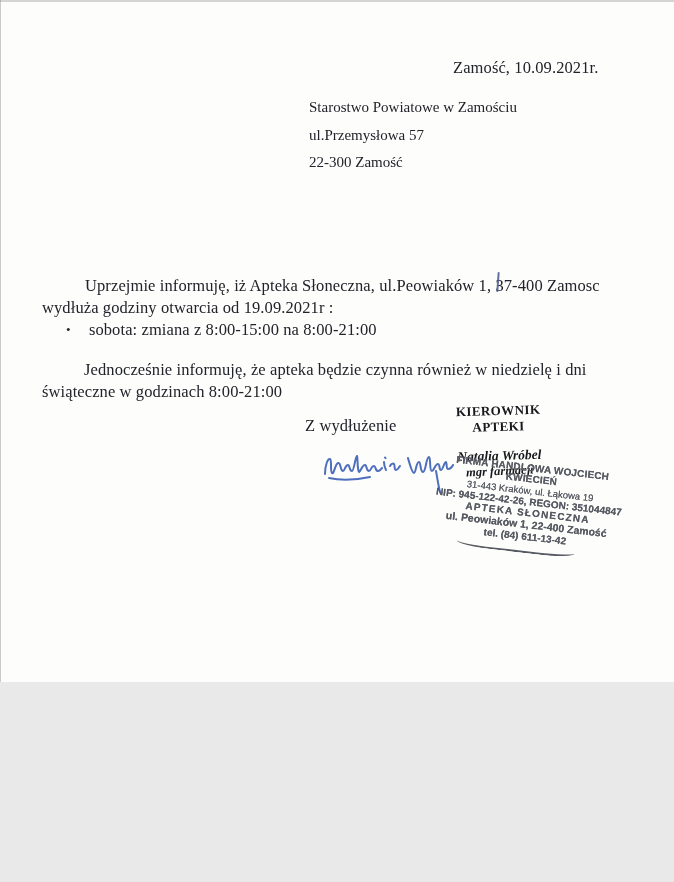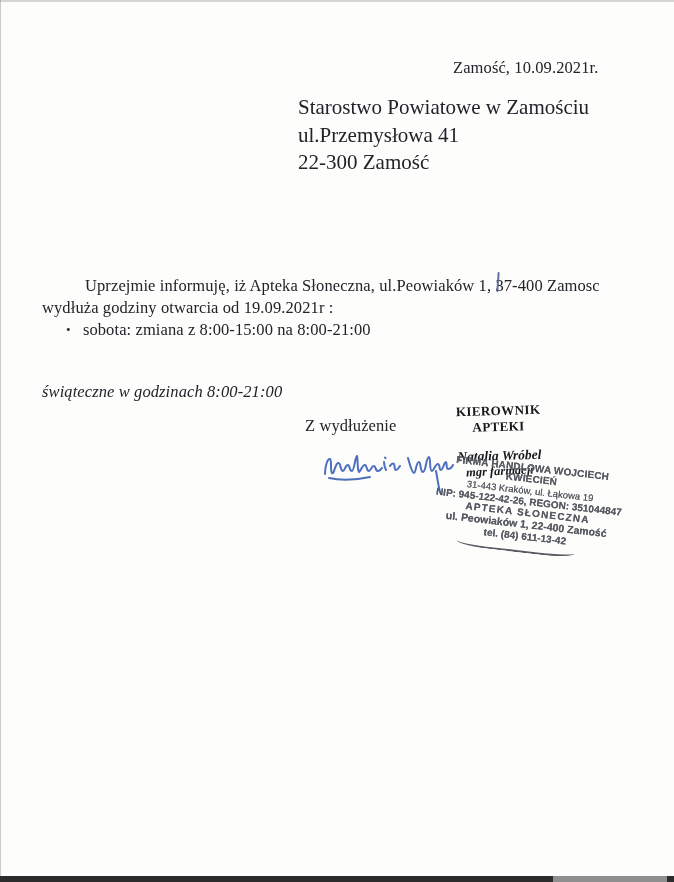--- a/index.html
+++ b/index.html
@@ -1,17 +1,17 @@
 <!DOCTYPE html>
 <html><head>
 <meta charset="utf-8">
 <style>
   html,body{margin:0;padding:0;background:#e9e9e9;}
   .page{
-    position:relative;width:674px;height:882px;margin:0 auto;
+    position:relative;width:674px;height:682px;margin:0 auto;
     background:#fdfdfc;overflow:hidden;
     font-family:"Liberation Serif", serif;color:#22232a;
   }
   .abs{position:absolute;white-space:nowrap;}
   .body-text{font-size:16.5px;letter-spacing:0.1px;}
   
   .edge-top{position:absolute;left:0;top:0;width:674px;height:2px;background:rgba(110,110,110,0.28);}
   .edge-left{position:absolute;left:0;top:0;width:1px;height:882px;background:rgba(120,120,120,0.38);}
   .edge-bottom{position:absolute;left:0;top:876px;width:674px;height:6px;background:#2c2c2c;}
   .edge-bottom-light{position:absolute;left:553px;top:0;width:114px;height:6px;background:#8f8f8f;}
@@ -45,38 +45,39 @@
 <div class="page">
 
   <div class="edge-top"></div>
   <div class="edge-left"></div>
   <div class="edge-bottom">
     <div class="edge-bottom-light"></div>
   </div>
 
   <div class="abs body-text" style="left:453px;top:58px;">Zamość, 10.09.2021r.</div>
 
-  <div class="abs" style="left:298px;top:94px;line-height:27.5px;font-size:21px;">
+  <div class="abs" style="left:309px;top:94px;line-height:27.5px;font-size:15px;">
     <div>Starostwo Powiatowe w Zamościu</div>
-    <div>ul.Przemysłowa 41</div>
+    <div>ul.Przemysłowa 57</div>
     <div>22-300 Zamość</div>
   </div>
 
 
   <div class="abs body-text" style="left:85px;top:276px;">Uprzejmie informuję, iż Apteka Słoneczna, ul.Peowiaków 1, 37-400 Zamosc</div>
   <div class="abs body-text" style="left:42px;top:298px;">wydłuża godziny otwarcia od 19.09.2021r :</div>
 
   <div class="pen-mark"></div>
 
   <div class="abs body-text" style="left:66px;top:320px;">
     <span style="font-size:13px;vertical-align:1px;">•</span>
-    <span style="margin-left:8px;">sobota: zmiana z 8:00-15:00 na 8:00-21:00</span>
+    <span style="margin-left:14px;">sobota: zmiana z 8:00-15:00 na 8:00-21:00</span>
   </div>
 
-  <div class="abs body-text" style="left:42px;top:382px;font-style:italic;">świąteczne w godzinach 8:00-21:00</div>
+  <div class="abs body-text" style="left:84px;top:360px;">Jednocześnie informuję, że apteka będzie czynna również w niedzielę i dni</div>
+  <div class="abs body-text" style="left:42px;top:382px;">świąteczne w godzinach 8:00-21:00</div>
 
   <div class="abs body-text" style="left:305px;top:416px;">Z wydłużenie</div>
 
   <div class="name-stamp">
     <div class="title">KIEROWNIK APTEKI</div>
     <div class="name">Natalia Wróbel</div>
     <div class="cred">mgr farmacji</div>
   </div>
 
   <div class="company-stamp">

